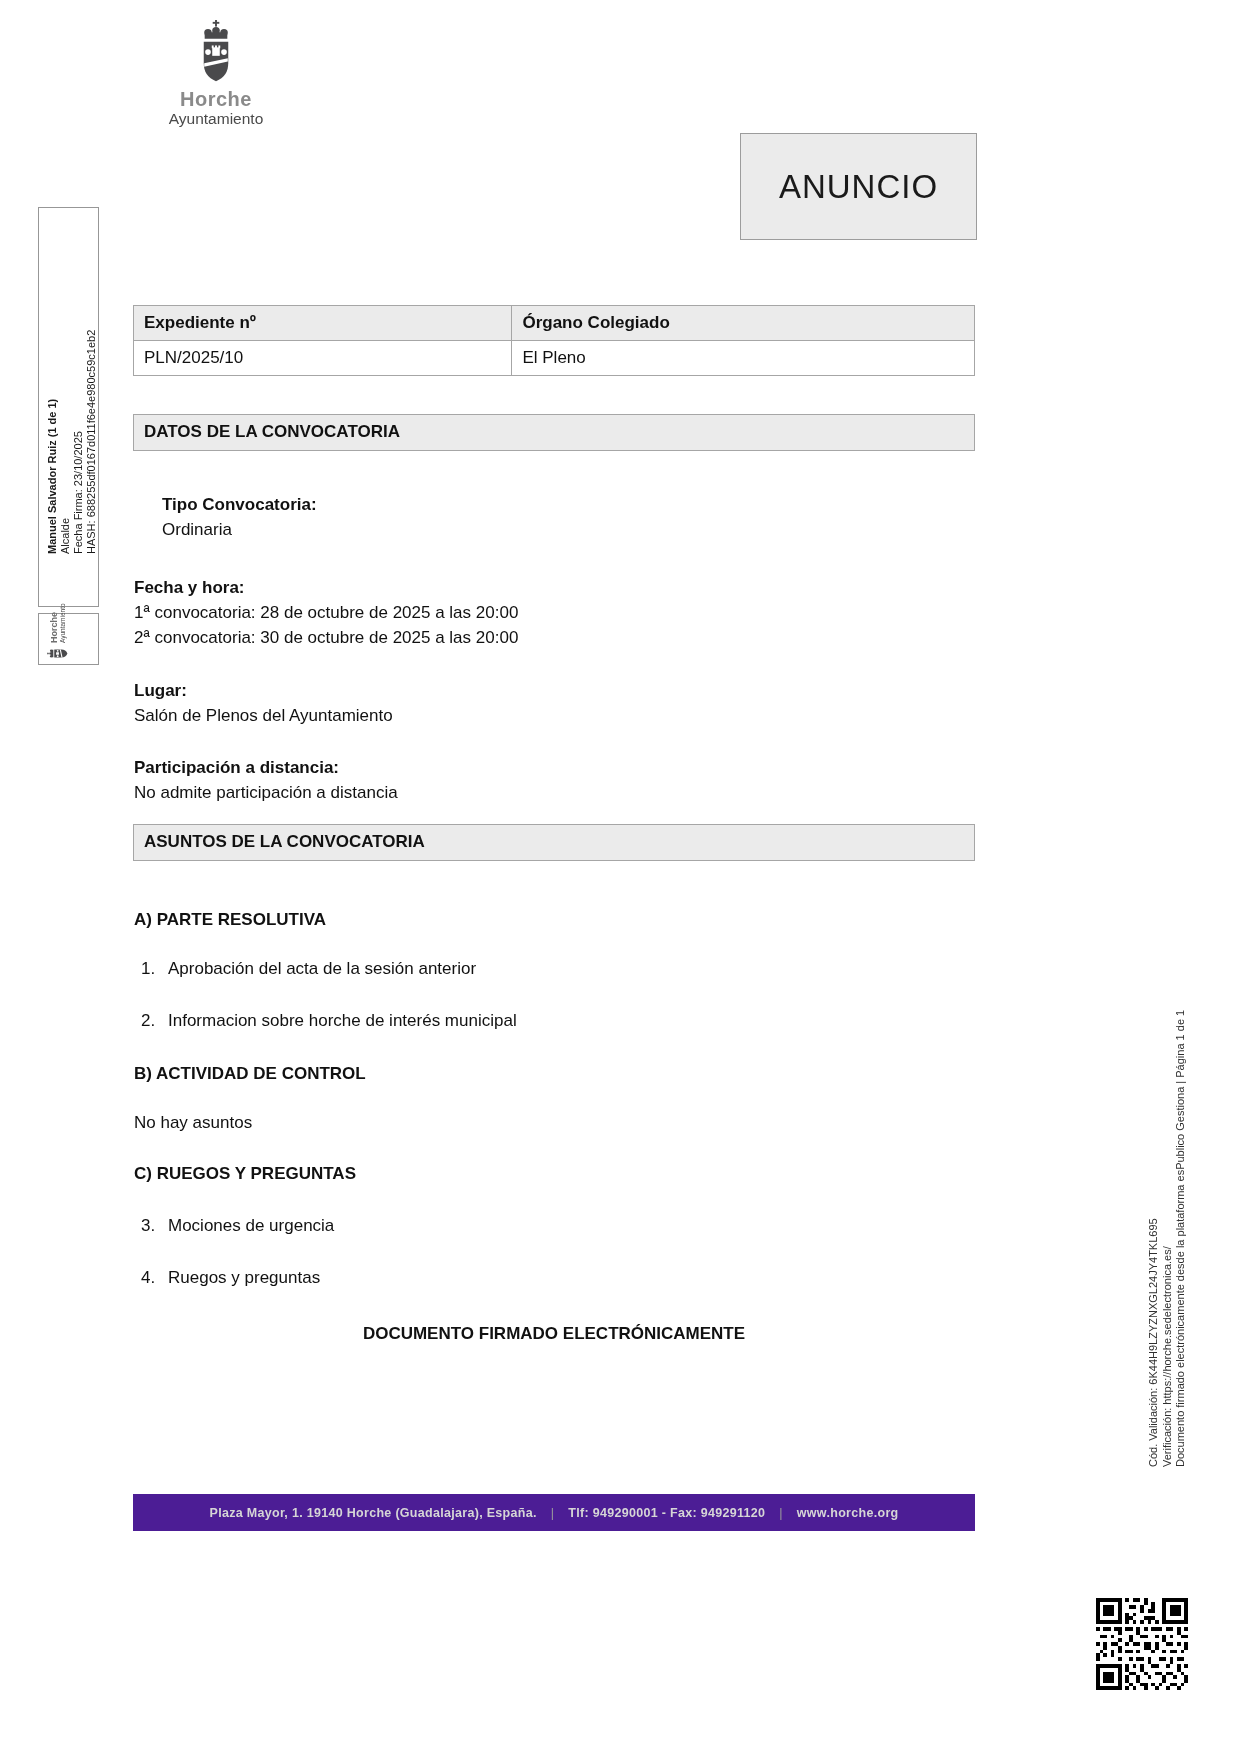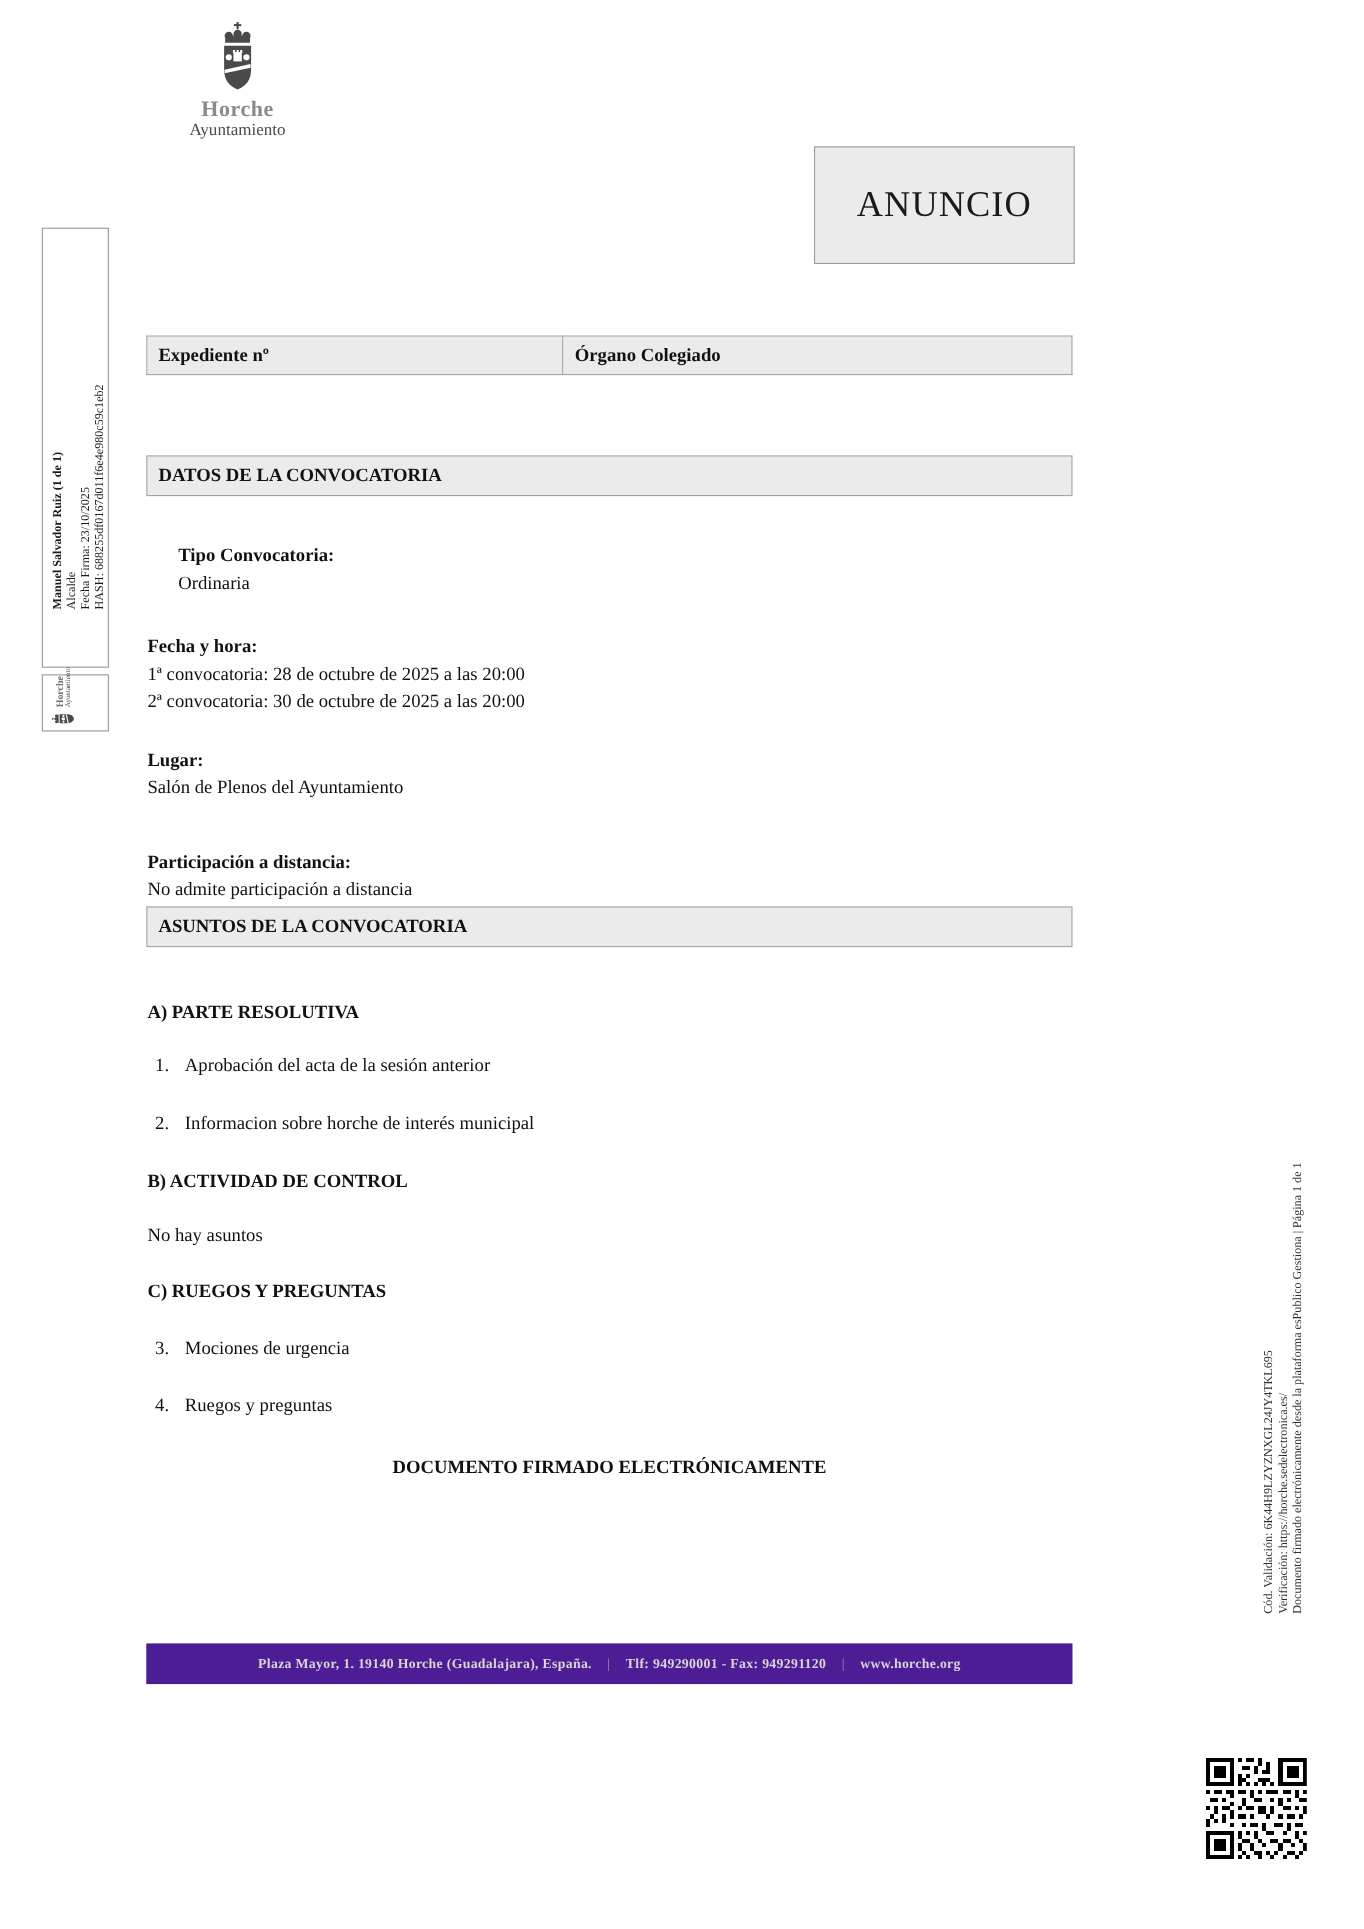--- a/index.html
+++ b/index.html
@@ -1,17 +1,17 @@
 <!DOCTYPE html>
 <html><head>
 <meta charset="utf-8">
 <style>
   html,body{margin:0;padding:0;background:#fff;}
   .page{position:relative;width:1240px;height:1754px;background:#ffffff;
-        font-family:Liberation Serif, serif;color:#111;overflow:hidden;}
+        font-family:Liberation Sans, sans-serif;color:#111;overflow:hidden;}
 
   
   .logo{position:absolute;left:150px;top:20px;width:132px;text-align:center;}
   .logo svg{display:block;margin:0 auto;}
   .logo-name{font-size:20px;font-weight:bold;color:#8a8a8a;letter-spacing:.5px;line-height:22px;margin-top:2px;}
   .logo-sub{font-size:15.5px;color:#4a4a4a;line-height:17px;}
 
   
   .anuncio{position:absolute;left:740px;top:133px;width:237px;height:107px;background:#ebebeb;
            border:1px solid #9c9c9c;box-sizing:border-box;display:flex;align-items:center;
@@ -97,20 +97,24 @@
   <div class="anuncio">
     <span>ANUNCIO</span>
   </div>
 
   <table class="exp-table">
     <tbody>
         <tr>
       <th class="col1">Expediente nº</th>
       <th class="col2">Órgano Colegiado</th>
     </tr>
+    <tr>
+      <td>PLN/2025/10</td>
+      <td>El Pleno</td>
+    </tr>
   </tbody>
     </table>
 
   <div class="sec-header" style="top:414px;">DATOS DE LA CONVOCATORIA</div>
 
   <div class="field" style="top:492px;margin-left:28px;">
     <div class="f-label">Tipo Convocatoria:</div>
     <div>Ordinaria</div>
   </div>
 
@@ -118,21 +122,21 @@
     <div class="f-label">Fecha y hora:</div>
     <div>1ª convocatoria: 28 de octubre de 2025 a las 20:00</div>
     <div>2ª convocatoria: 30 de octubre de 2025 a las 20:00</div>
   </div>
 
   <div class="field" style="top:678px;">
     <div class="f-label">Lugar:</div>
     <div>Salón de Plenos del Ayuntamiento</div>
   </div>
 
-  <div class="field" style="top:755px;margin-top:16px;">
+  <div class="field" style="top:755px;">
     <div class="f-label">Participación a distancia:</div>
     <div>No admite participación a distancia</div>
   </div>
 
   <div class="sec-header" style="top:824px;">ASUNTOS DE LA CONVOCATORIA</div>
 
   <div class="part-heading" style="top:910px;">A) PARTE RESOLUTIVA</div>
 
   <div class="agenda-item" style="top:959px;">
     <span class="num">1.</span><span>Aprobación del acta de la sesión anterior</span>

